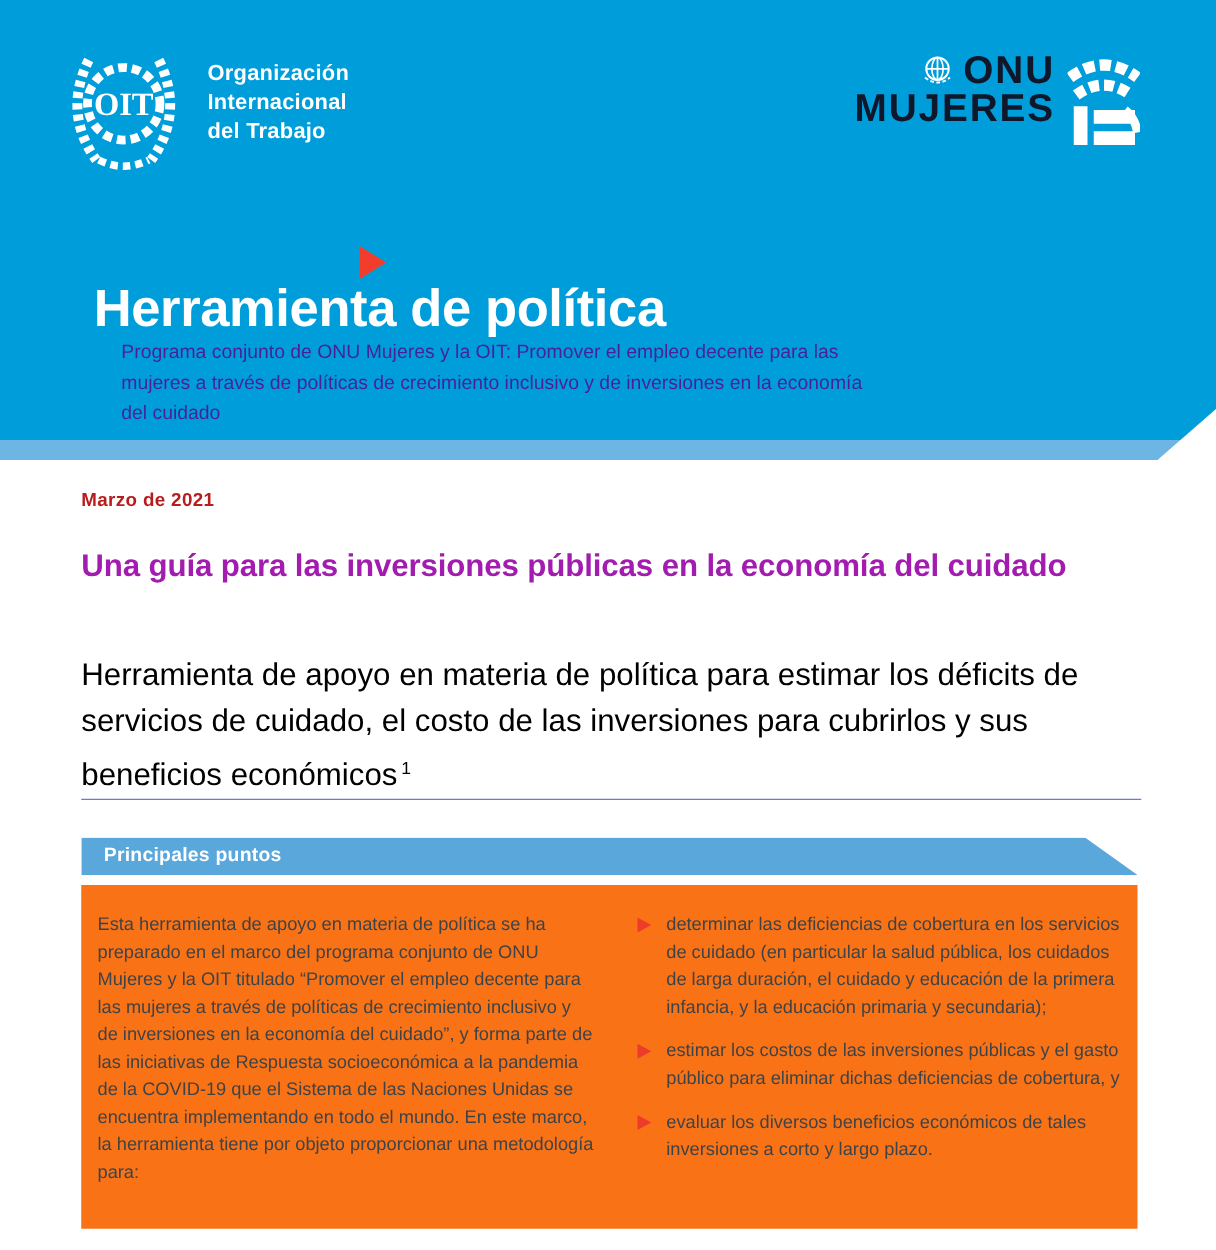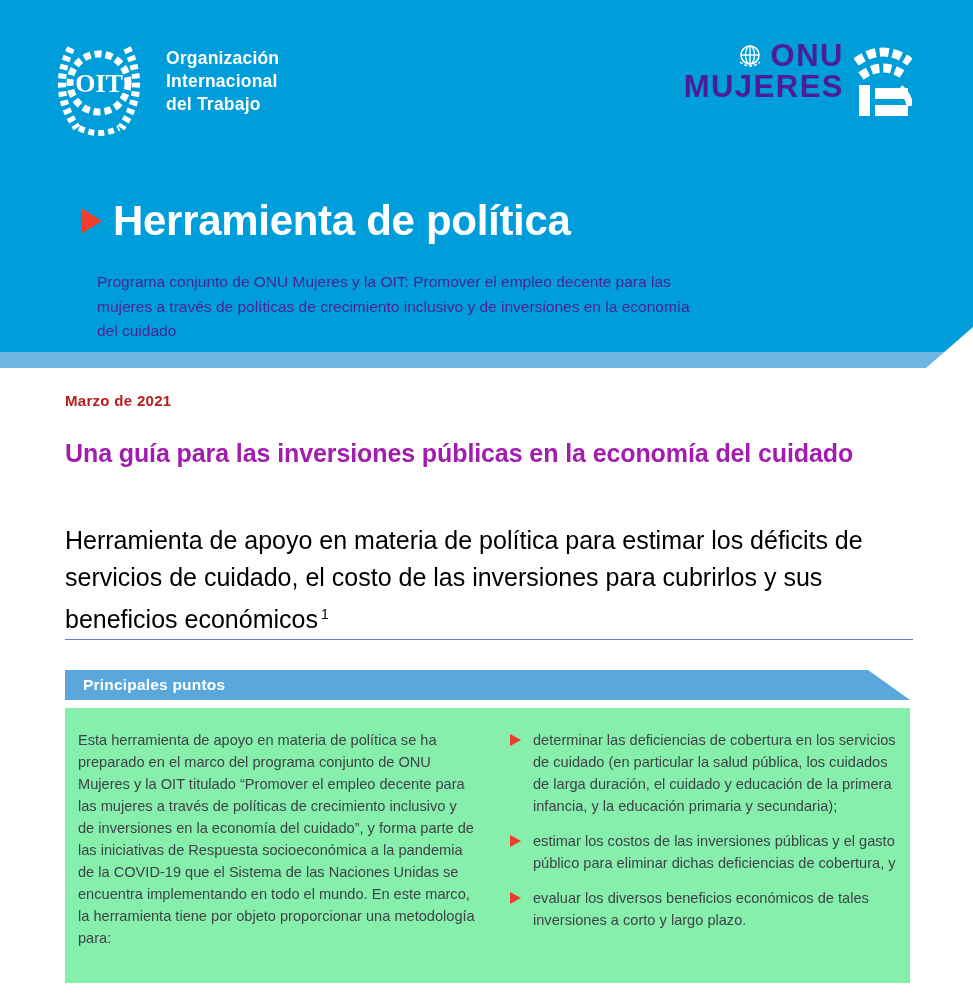--- a/index.html
+++ b/index.html
@@ -18,28 +18,28 @@
   .hero-wedge {
     position:absolute; right:0; bottom:0; width:47px; height:41px; background:#ffffff;
     clip-path:polygon(100% 0, 100% 100%, 0 100%);
   }
 
   
   .oit-logo { position:absolute; left:55px; top:34px; display:flex; align-items:flex-start; }
   .oit-text { margin-left:23px; margin-top:13px; color:#ffffff; font-size:17.5px; font-weight:600; line-height:23px; letter-spacing:0.2px; }
 
   
-  .onu-logo { position:absolute; top:40px; right:61px; width:254px; height:80px; color:#4c1d95; }
+  .onu-logo { position:absolute; top:40px; right:61px; width:254px; height:80px; color:#0f172a; }
   .onu-text { position:absolute; right:68px; top:0; text-align:right; }
   .onu-row1 { display:flex; justify-content:flex-end; align-items:center; gap:7px; height:32px; }
   .onu-word { font-size:31px; font-weight:800; letter-spacing:1.5px; line-height:30px; }
   .unw-emblem { position:absolute; right:0; top:0; }
 
   
-  .hero-title-row { position:absolute; left:81px; top:197px; display:flex; align-items:center; }
+  .hero-title-row { position:absolute; left:64px; top:197px; display:flex; align-items:center;flex-direction:column; }
   .red-arrow {
     width:0; height:0;
     border-left:21px solid #f23d2c;
     border-top:13px solid transparent;
     border-bottom:13px solid transparent;
   }
   .hero-title { margin-left:11px; color:#ffffff; font-size:42px; font-weight:700; letter-spacing:-0.3px; }
 
   .hero-subtitle {
     position:absolute; left:97px; top:270px; width:614px;
@@ -65,21 +65,21 @@
   .kp-bar {
     position:absolute; left:65px; top:670px; width:845px; height:30px;
     background:#5aa8db;
     clip-path:polygon(0 0, calc(100% - 42px) 0, 100% 100%, 0 100%);
     display:flex; align-items:center;
   }
   .kp-title { color:#ffffff; font-size:15.5px; font-weight:700; padding-left:18px; letter-spacing:0.2px; }
 
   .kp-box {
     position:absolute; left:65px; top:708px; width:845px; height:275px;
-    background:#86efac;
+    background:#f97316;
     display:flex; gap:33px;
     padding:21px 14px 0 13px;
   }
   .kp-intro { width:399px; color:#3e4347; font-size:14.6px; line-height:22px; }
   .kp-bullets { flex:1; }
   .kp-bullet { position:relative; padding-left:23px; margin-bottom:13px; color:#3e4347; font-size:14.6px; line-height:22px; }
   .tri-icon {
     position:absolute; left:0; top:5px; width:0; height:0;
     border-left:11px solid #ee3c2b;
     border-top:6px solid transparent;

